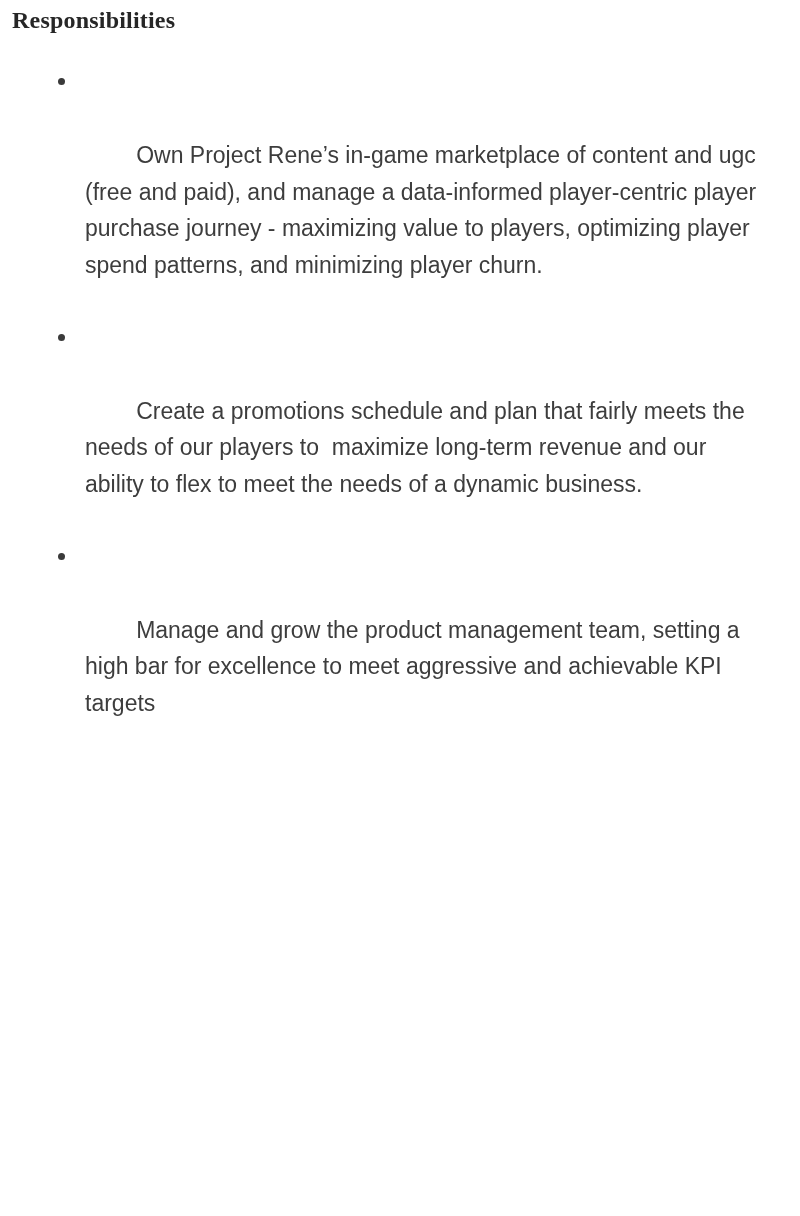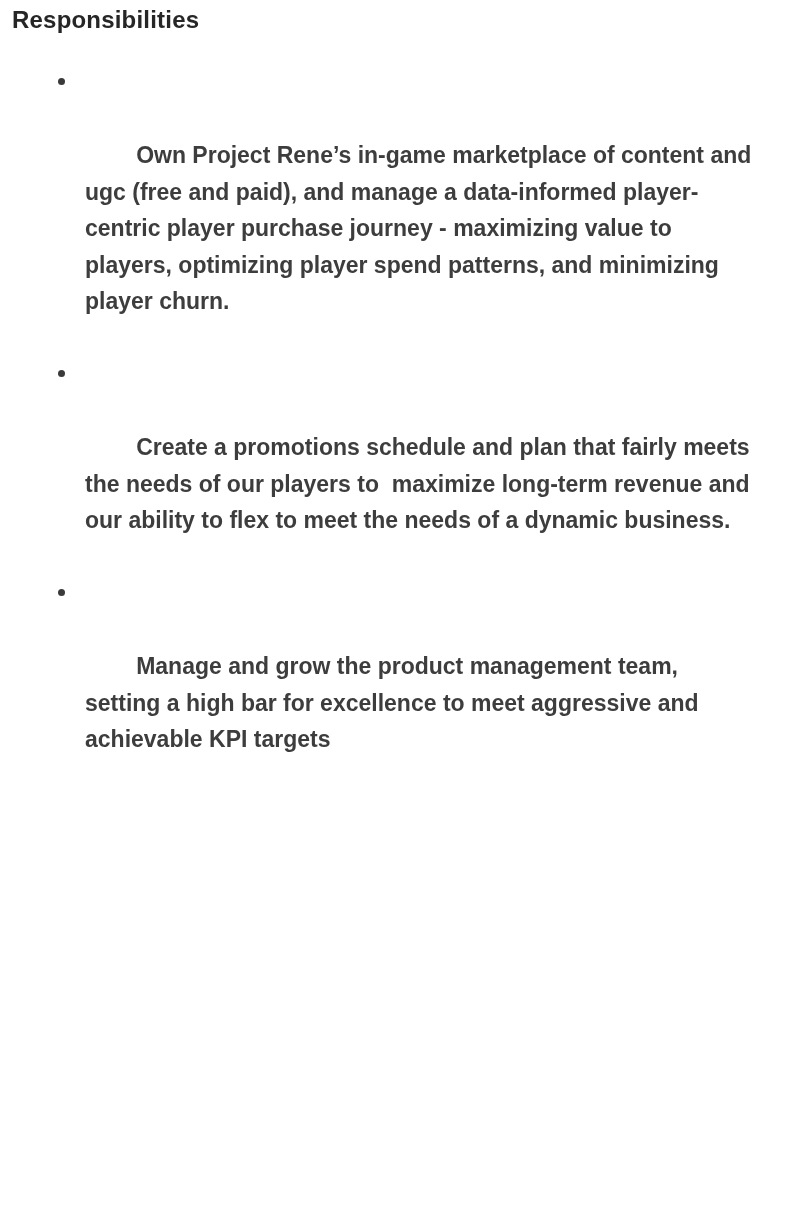--- a/index.html
+++ b/index.html
@@ -18,34 +18,34 @@
     padding: 6px 0 0 12px;
     width: 788px;
   }
   .section-heading {
     margin: 0;
     font-size: 24px;
     line-height: 28px;
     font-weight: bold;
     color: #262626;
     letter-spacing: 0.2px;
+    font-family: Liberation Serif, serif;
   }
   ul.bullet-list {
     list-style: none;
     margin: 30px 0 0 0;
     padding: 0 0 0 73px;
     width: 745px;
   }
   ul.bullet-list li {
     position: relative;
     font-size: 23px;
     line-height: 36.5px;
     color: #3d3d3d;
     white-space: pre-wrap;
-    font-weight: bold;
   }
   .bullet-dot {
     position: absolute;
     left: -27px;
     top: 14px;
     width: 7px;
     height: 7px;
     border-radius: 50%;
     background: #3a3a3a;
   }

